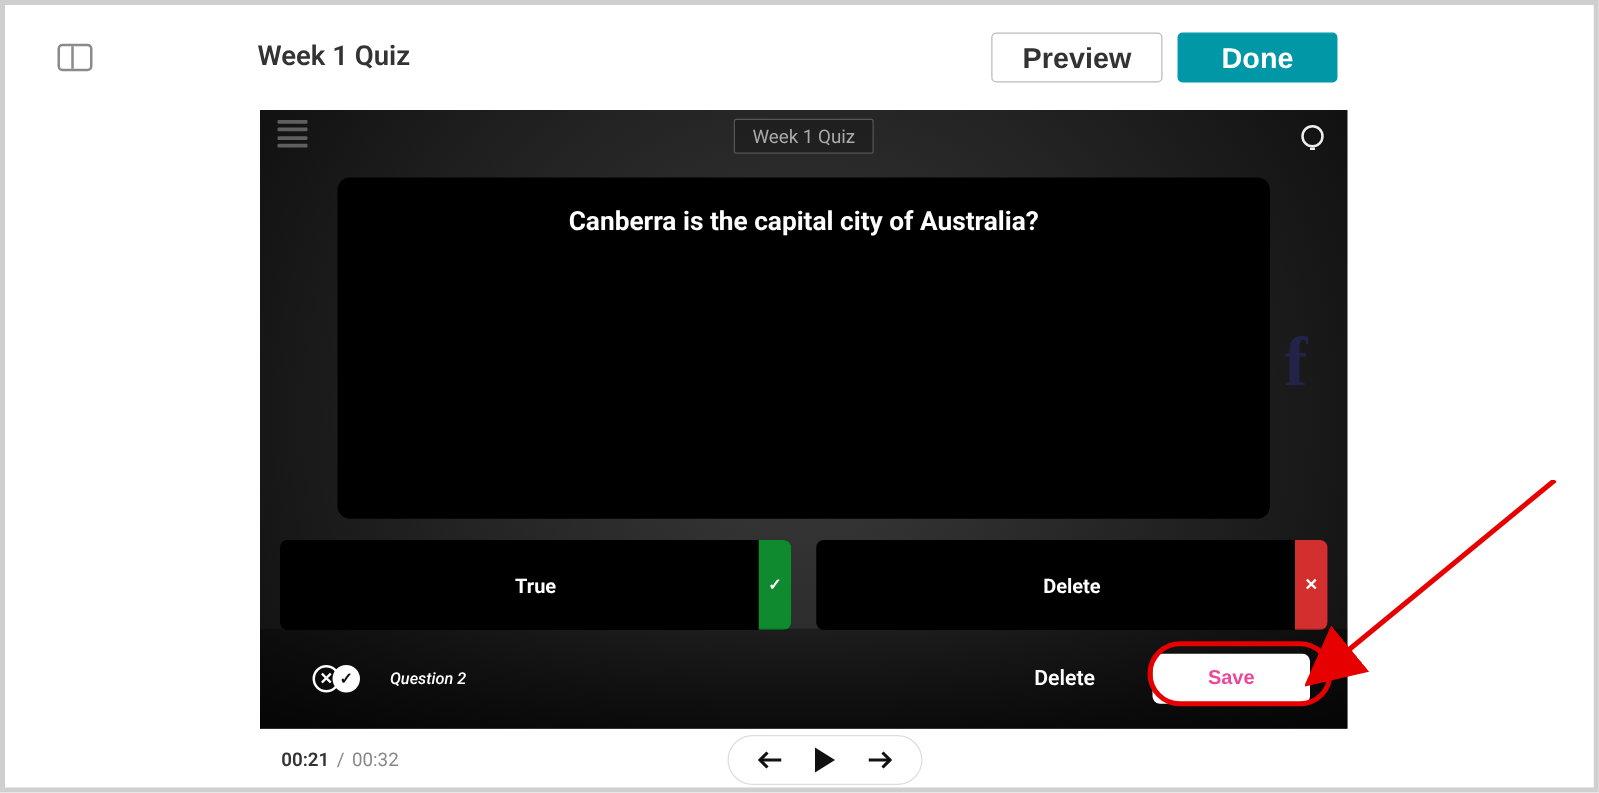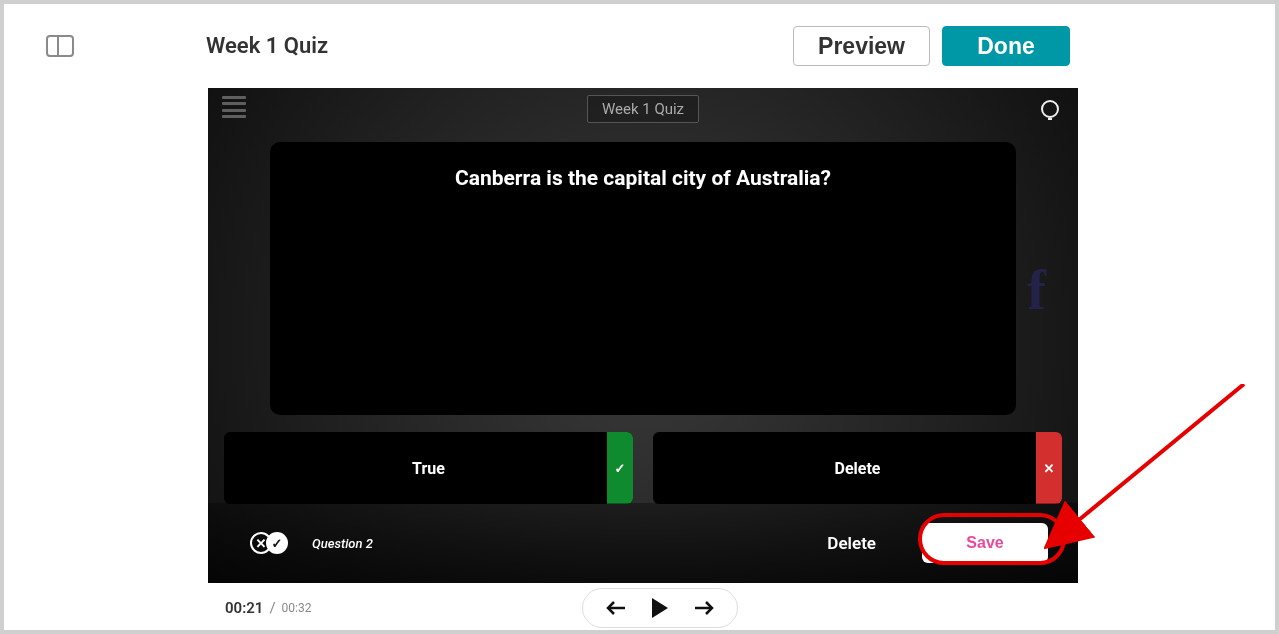--- a/index.html
+++ b/index.html
@@ -60,21 +60,21 @@
   .delete-link{color:#fff;font-size:17px;font-weight:600;margin-right:46px;cursor:pointer;}
   .save-btn{background:#fff;color:#ec4899;font-weight:700;border:none;border-radius:6px;height:40px;width:126px;font-size:16px;cursor:pointer;}
 
   .save-highlight{position:absolute; right:12px; bottom:18px; width:148px; height:52px; border:4px solid #e60000; border-radius:26px; pointer-events:none;}
 
   .arrow-svg{position:absolute; pointer-events:none;}
 
   .footer { position:absolute; left:221px; top:582px; width:870px; height:44px; display:flex; align-items:center; }
   .time-cur{color:#333;font-weight:600;font-size:15px;}
   .time-sep{color:#888;margin:0 6px;font-size:15px;}
-  .time-dur{color:#888;font-size:12px;}
+  .time-dur{color:#888;font-size:15px;}
   .playback{position:absolute;left:50%;transform:translateX(-50%);display:flex;align-items:center;gap:22px;border:1px solid #ddd;border-radius:999px;height:40px;padding:0 22px;}
   .pb-icon{width:22px;height:22px;display:flex;align-items:center;justify-content:center;color:#111;font-size:20px;cursor:pointer;}
   .play-triangle{width:0;height:0;border-left:16px solid #111;border-top:10px solid transparent;border-bottom:10px solid transparent;}
 
   .ghost-text{position:absolute;right:32px;top:170px;color:#2a2a6a;font-size:56px;font-weight:700;opacity:.6;font-family:Georgia,serif;}
 </style>
 </head>
 <body>
 
 <div class="app-frame">

